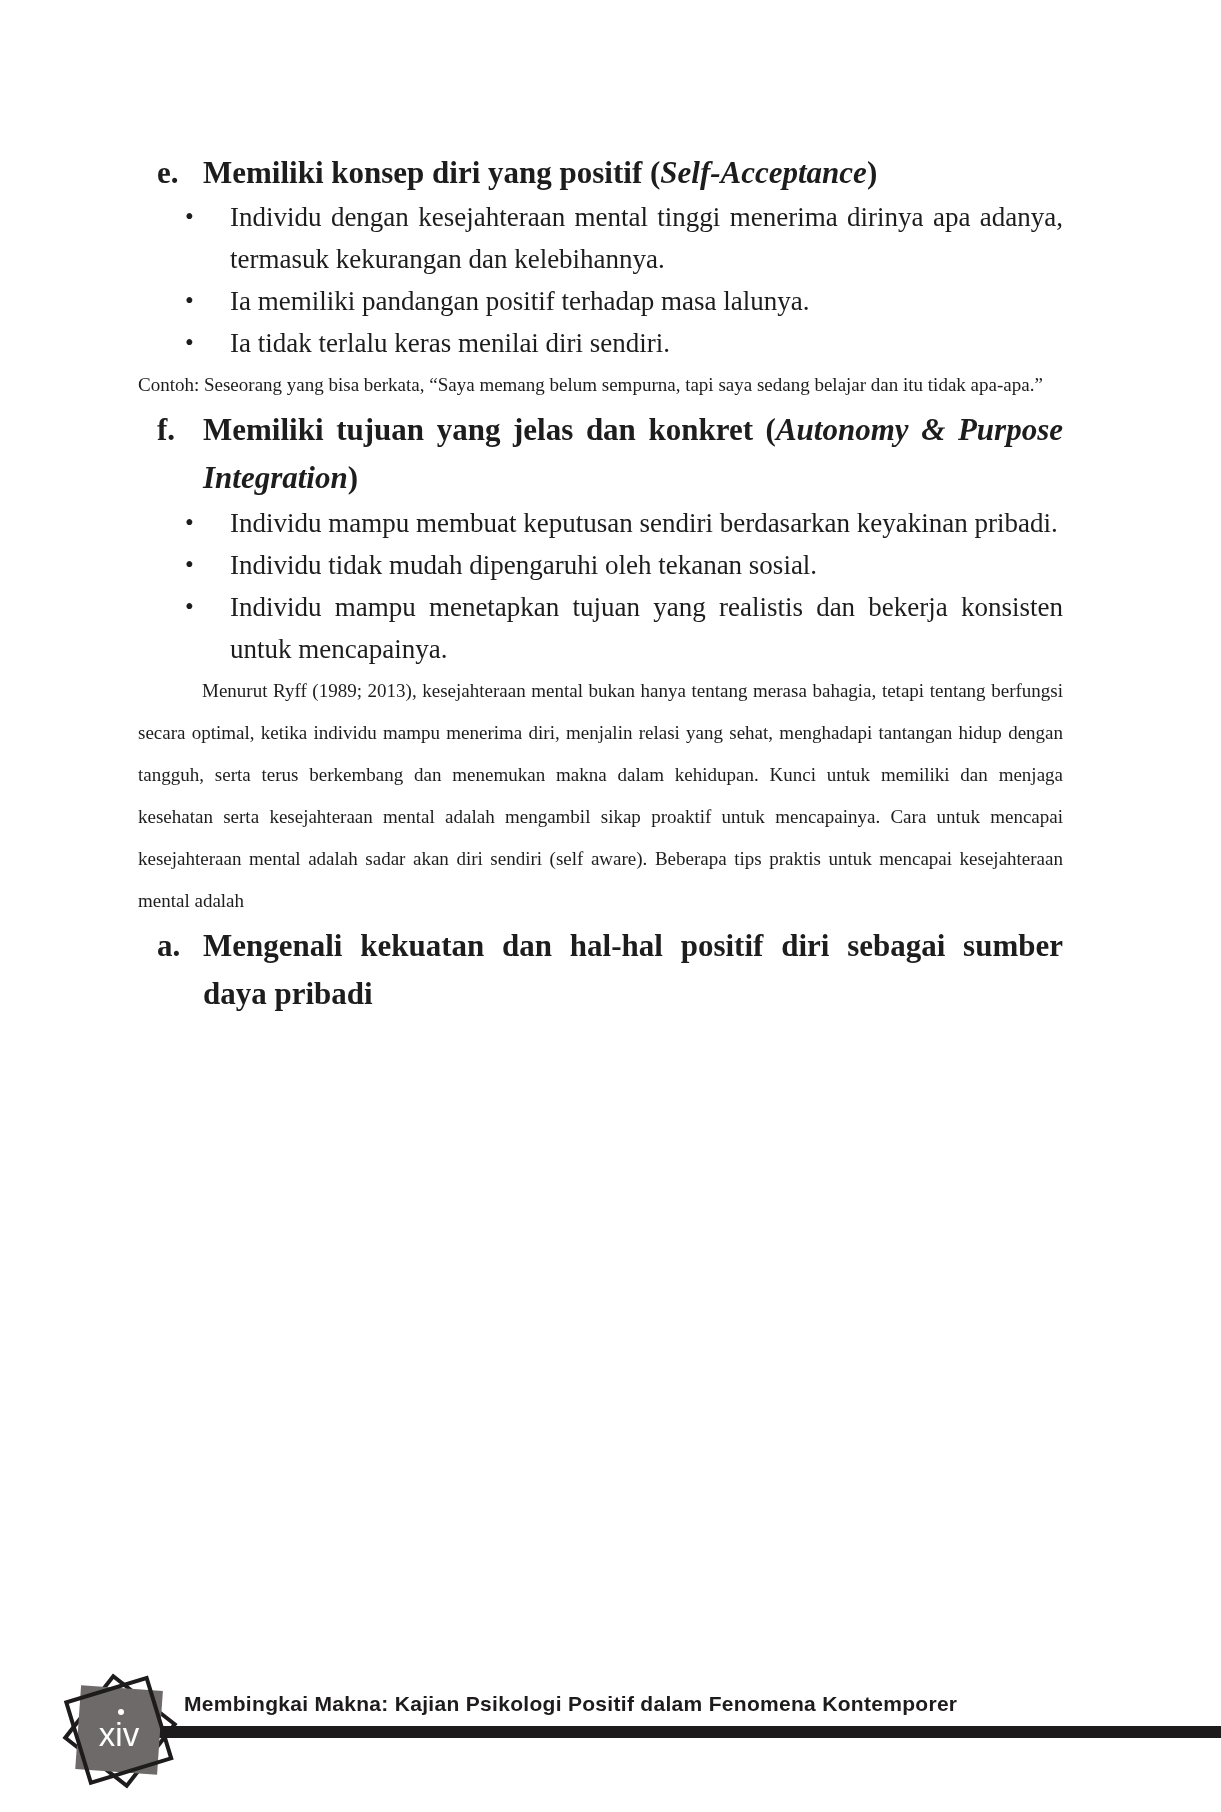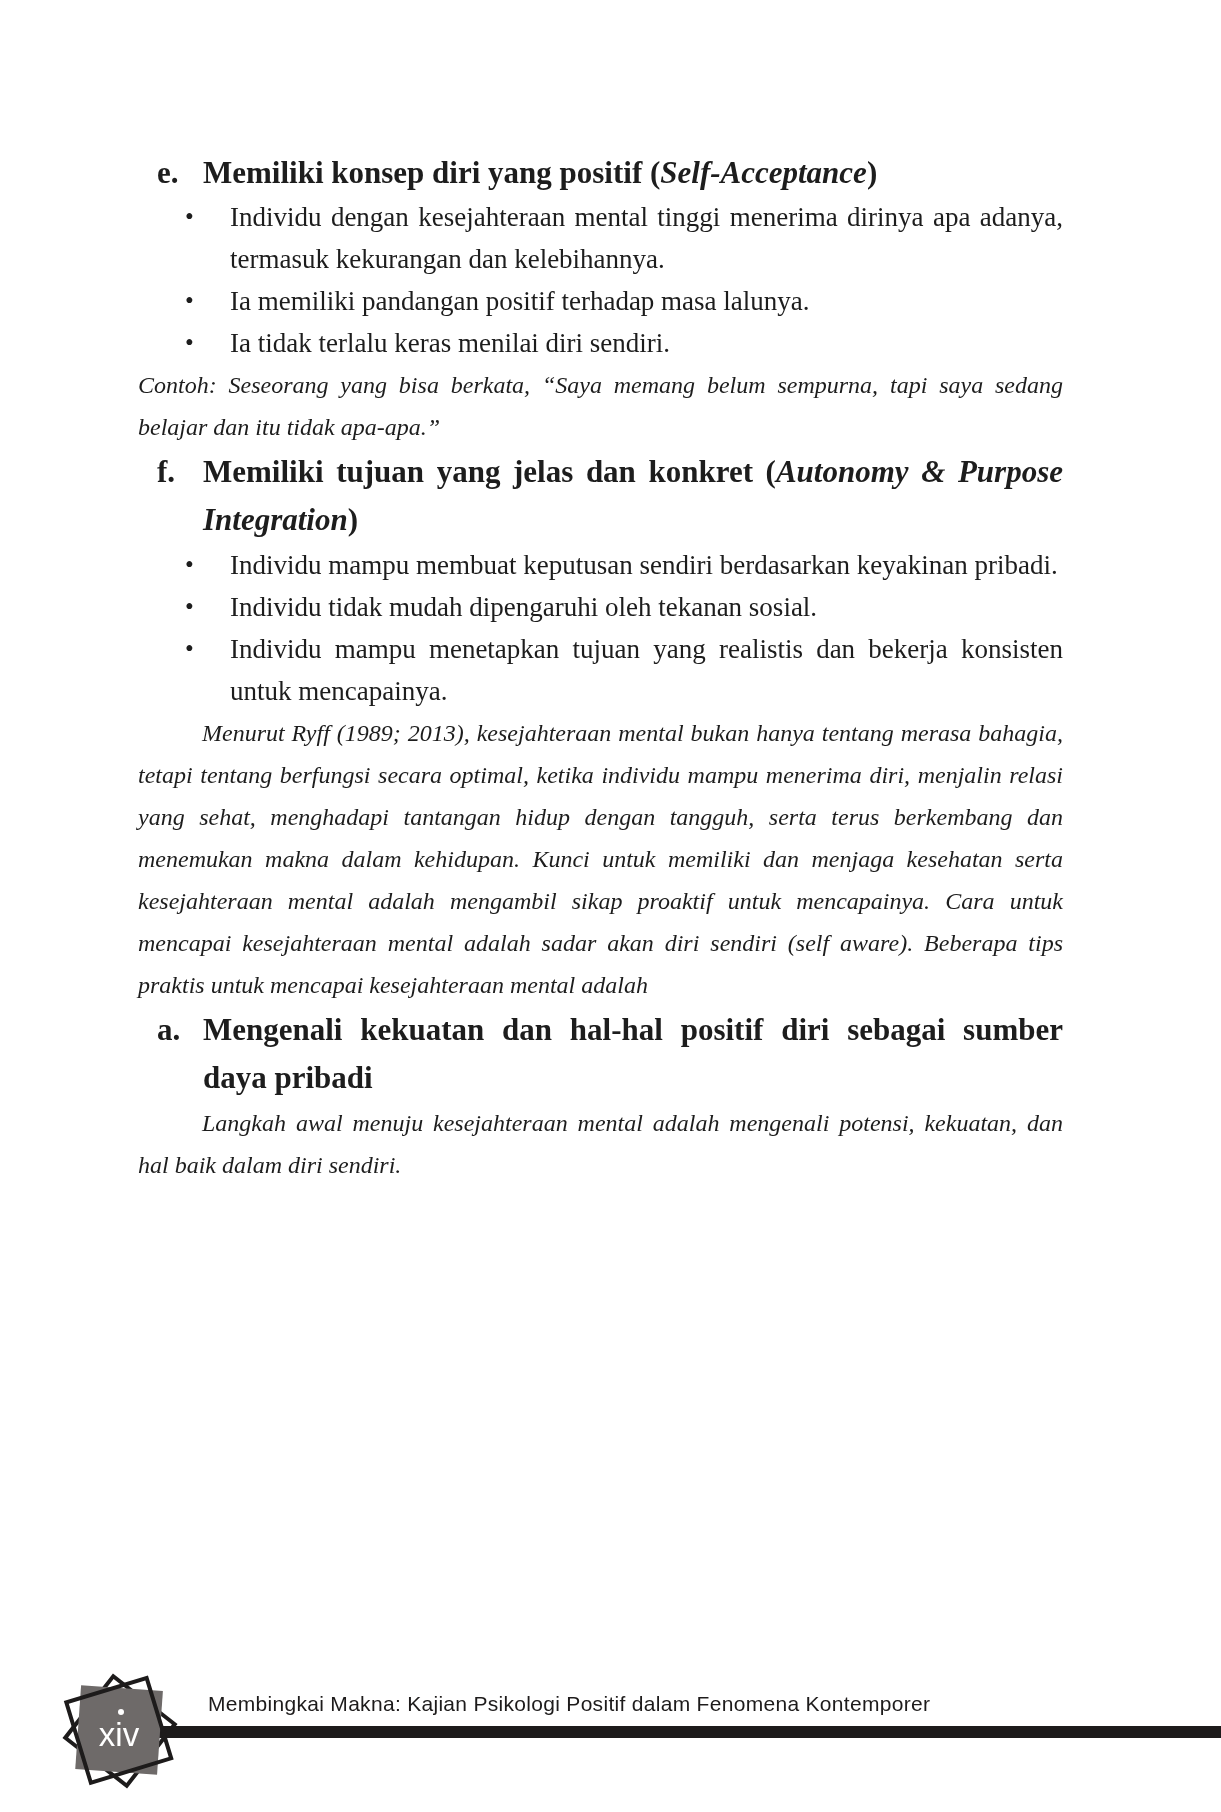--- a/index.html
+++ b/index.html
@@ -28,24 +28,23 @@
   }
   .hd-num { flex:none; width:46px; margin-left:19px; }
   .hd-text { flex:1; text-align:justify; }
   .hd-text em { font-style:italic;margin-top:14px; }
   .hd-f { margin:8px 0 10px; line-height:48px; }
   .hd-e { margin:0 0 14px; }
   .hd-a { margin:4px 0 8px; line-height:48px; }
 
   
   .para {
-    font-size:24px;
+    font-size:19px;
     line-height:42px;
     text-align:justify;
-    font-style:italic;
   }
   .para.indent { text-indent:64px; }
   .example { margin-top:10px; }
   .intro { margin-bottom:8px; }
   .ryff { margin-top:12px; }
 
   
   .bullets { list-style:none; }
   .bullets li {
     display:flex;
@@ -57,23 +56,23 @@
 
   
   .footer-rule {
     position:absolute;
     left:128px; right:0; top:1726px;
     height:12px;
     background:#1d1b1b;
   }
   .footer-title {
     position:absolute;
-    left:208px; top:1692px;
+    left:184px; top:1692px;
     font-family:"Liberation Sans", sans-serif;
-    font-weight:400;
+    font-weight:700;
     font-size:21px;
     letter-spacing:0.3px;
     color:#1d1b1b;
     white-space:nowrap;
   }
   .badge {
     position:absolute;
     left:50px; top:1660px;
     width:140px; height:142px;
   }
@@ -128,21 +127,20 @@
       </ul>
     </section>
 
     <p class="para indent ryff">Menurut Ryff (1989; 2013), kesejahteraan mental bukan hanya tentang merasa bahagia, tetapi tentang berfungsi secara optimal, ketika individu mampu menerima diri, menjalin relasi yang sehat, menghadapi tantangan hidup dengan tangguh, serta terus berkembang dan menemukan makna dalam kehidupan. Kunci untuk memiliki dan menjaga kesehatan serta kesejahteraan mental adalah mengambil sikap proaktif untuk mencapainya. Cara untuk mencapai kesejahteraan mental adalah sadar akan diri sendiri (self aware). Beberapa tips praktis untuk mencapai kesejahteraan mental adalah</p>
 
     <section>
       <h3 class="hd hd-a">
         <span class="hd-num">a.</span>
         <span class="hd-text">Mengenali kekuatan dan hal-hal positif diri sebagai sumber daya pribadi</span>
       </h3>
-      <p class="para indent">Langkah awal menuju kesejahteraan mental adalah mengenali potensi, kekuatan, dan hal baik dalam diri sendiri.</p>
     </section>
 
   </main>
 
   <footer>
     <div class="footer-rule"></div>
     <div class="footer-title">Membingkai Makna: Kajian Psikologi Positif dalam Fenomena Kontemporer</div>
     <svg class="badge" viewBox="0 0 140 140" xmlns="http://www.w3.org/2000/svg" aria-hidden="true">
       <rect x="31" y="31" width="78" height="78" fill="none" stroke="#1d1b1b" stroke-width="4" transform="rotate(38 70 70)"></rect>
       <rect x="28" y="27" width="82" height="84" fill="#6e6a69" transform="rotate(4 70 70)"></rect>

